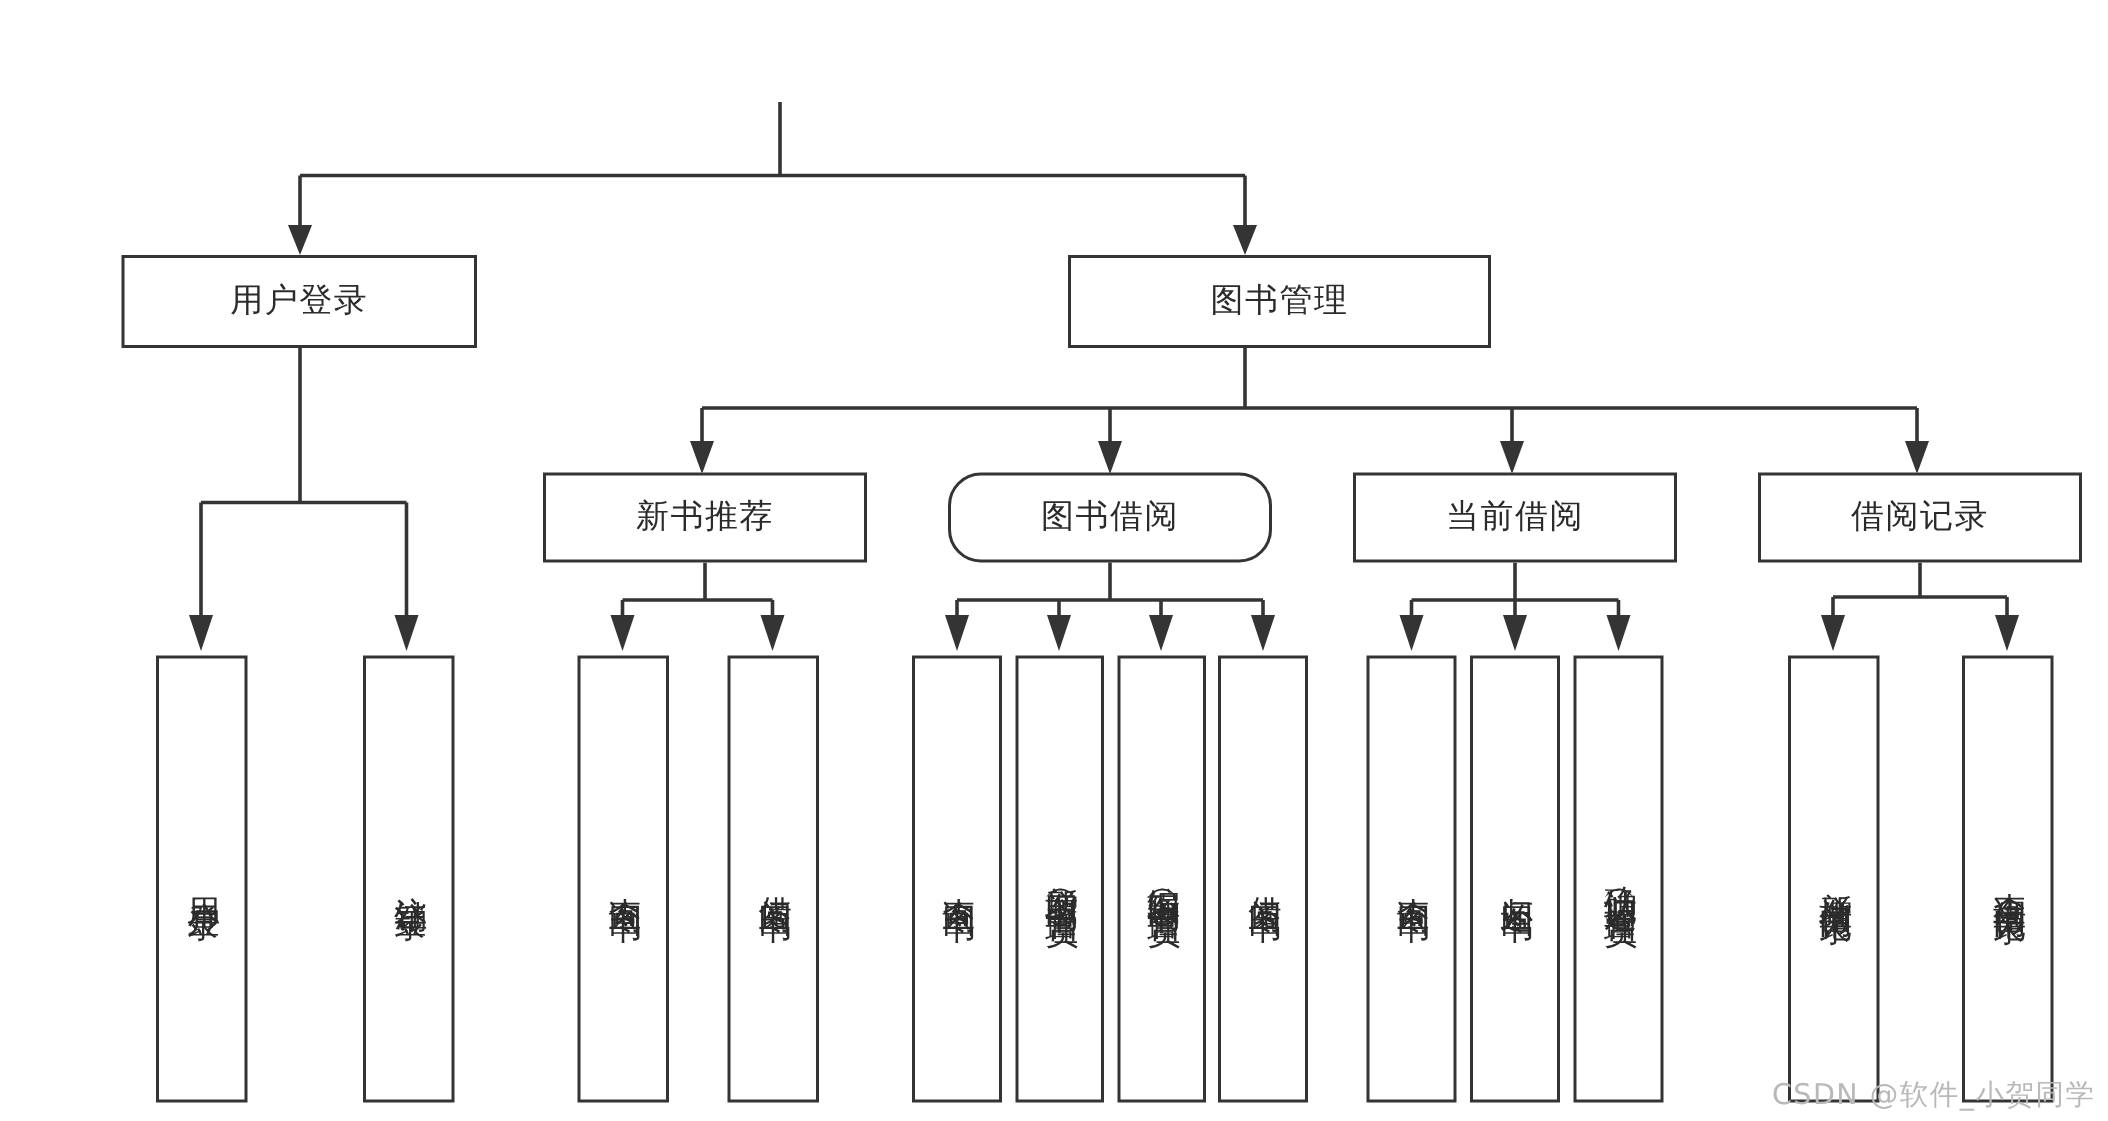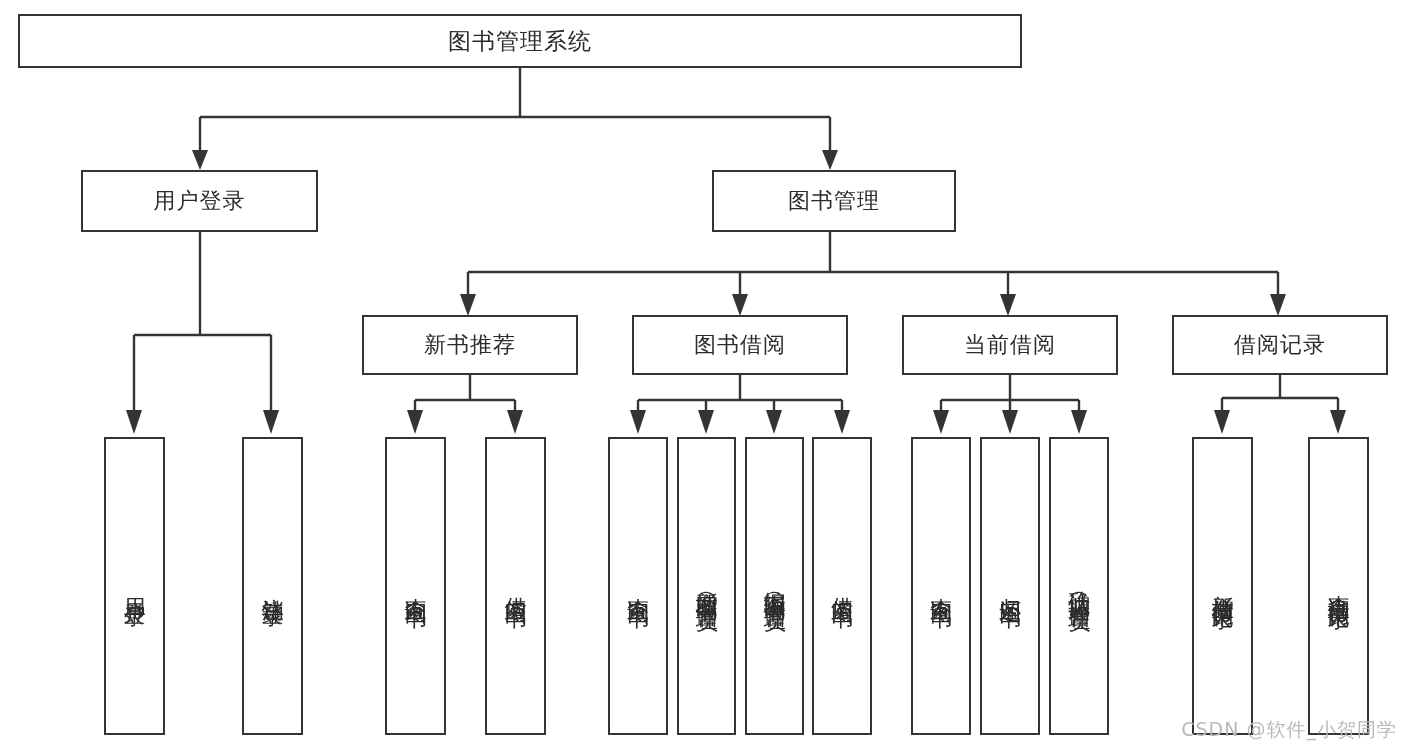--- a/index.html
+++ b/index.html
@@ -124,35 +124,32 @@
     <polygon points="1071,410 1087,410 1079,434"></polygon>
 
     <line x1="1280" y1="375" x2="1280" y2="398"></line>
     <line x1="1222" y1="398" x2="1338" y2="398"></line>
     <line x1="1222" y1="398" x2="1222" y2="412"></line>
     <polygon points="1214,410 1230,410 1222,434"></polygon>
     <line x1="1338" y1="398" x2="1338" y2="412"></line>
     <polygon points="1330,410 1346,410 1338,434"></polygon>
   </svg>
 
-  <div class="node root" style="left:18px;top:14px;width:1004px;height:54px;">
-    <span class="label">图书管理系统</span>
-  </div>
 
   <div class="node" style="left:81px;top:170px;width:237px;height:62px;">
     <span class="label">用户登录</span>
   </div>
-  <div class="node" style="left:712px;top:170px;width:244px;height:62px;">
+  <div class="node" style="left:712px;top:170px;width:282px;height:62px;">
     <span class="label">图书管理</span>
   </div>
 
   <div class="node" style="left:362px;top:315px;width:216px;height:60px;align-items:center;">
     <span class="label">新书推荐</span>
   </div>
-  <div class="node" style="left:632px;top:315px;width:216px;height:60px;">
+  <div class="node" style="left:632px;top:315px;width:216px;height:60px;border-radius:22px;">
     <span class="label">图书借阅</span>
   </div>
   <div class="node" style="left:902px;top:315px;width:216px;height:60px;text-align:center;">
     <span class="label">当前借阅</span>
   </div>
   <div class="node" style="left:1172px;top:315px;width:216px;height:60px;">
     <span class="label">借阅记录</span>
   </div>
 
   <div class="node leaf" style="left:104px;top:437px;width:61px;height:298px;">

